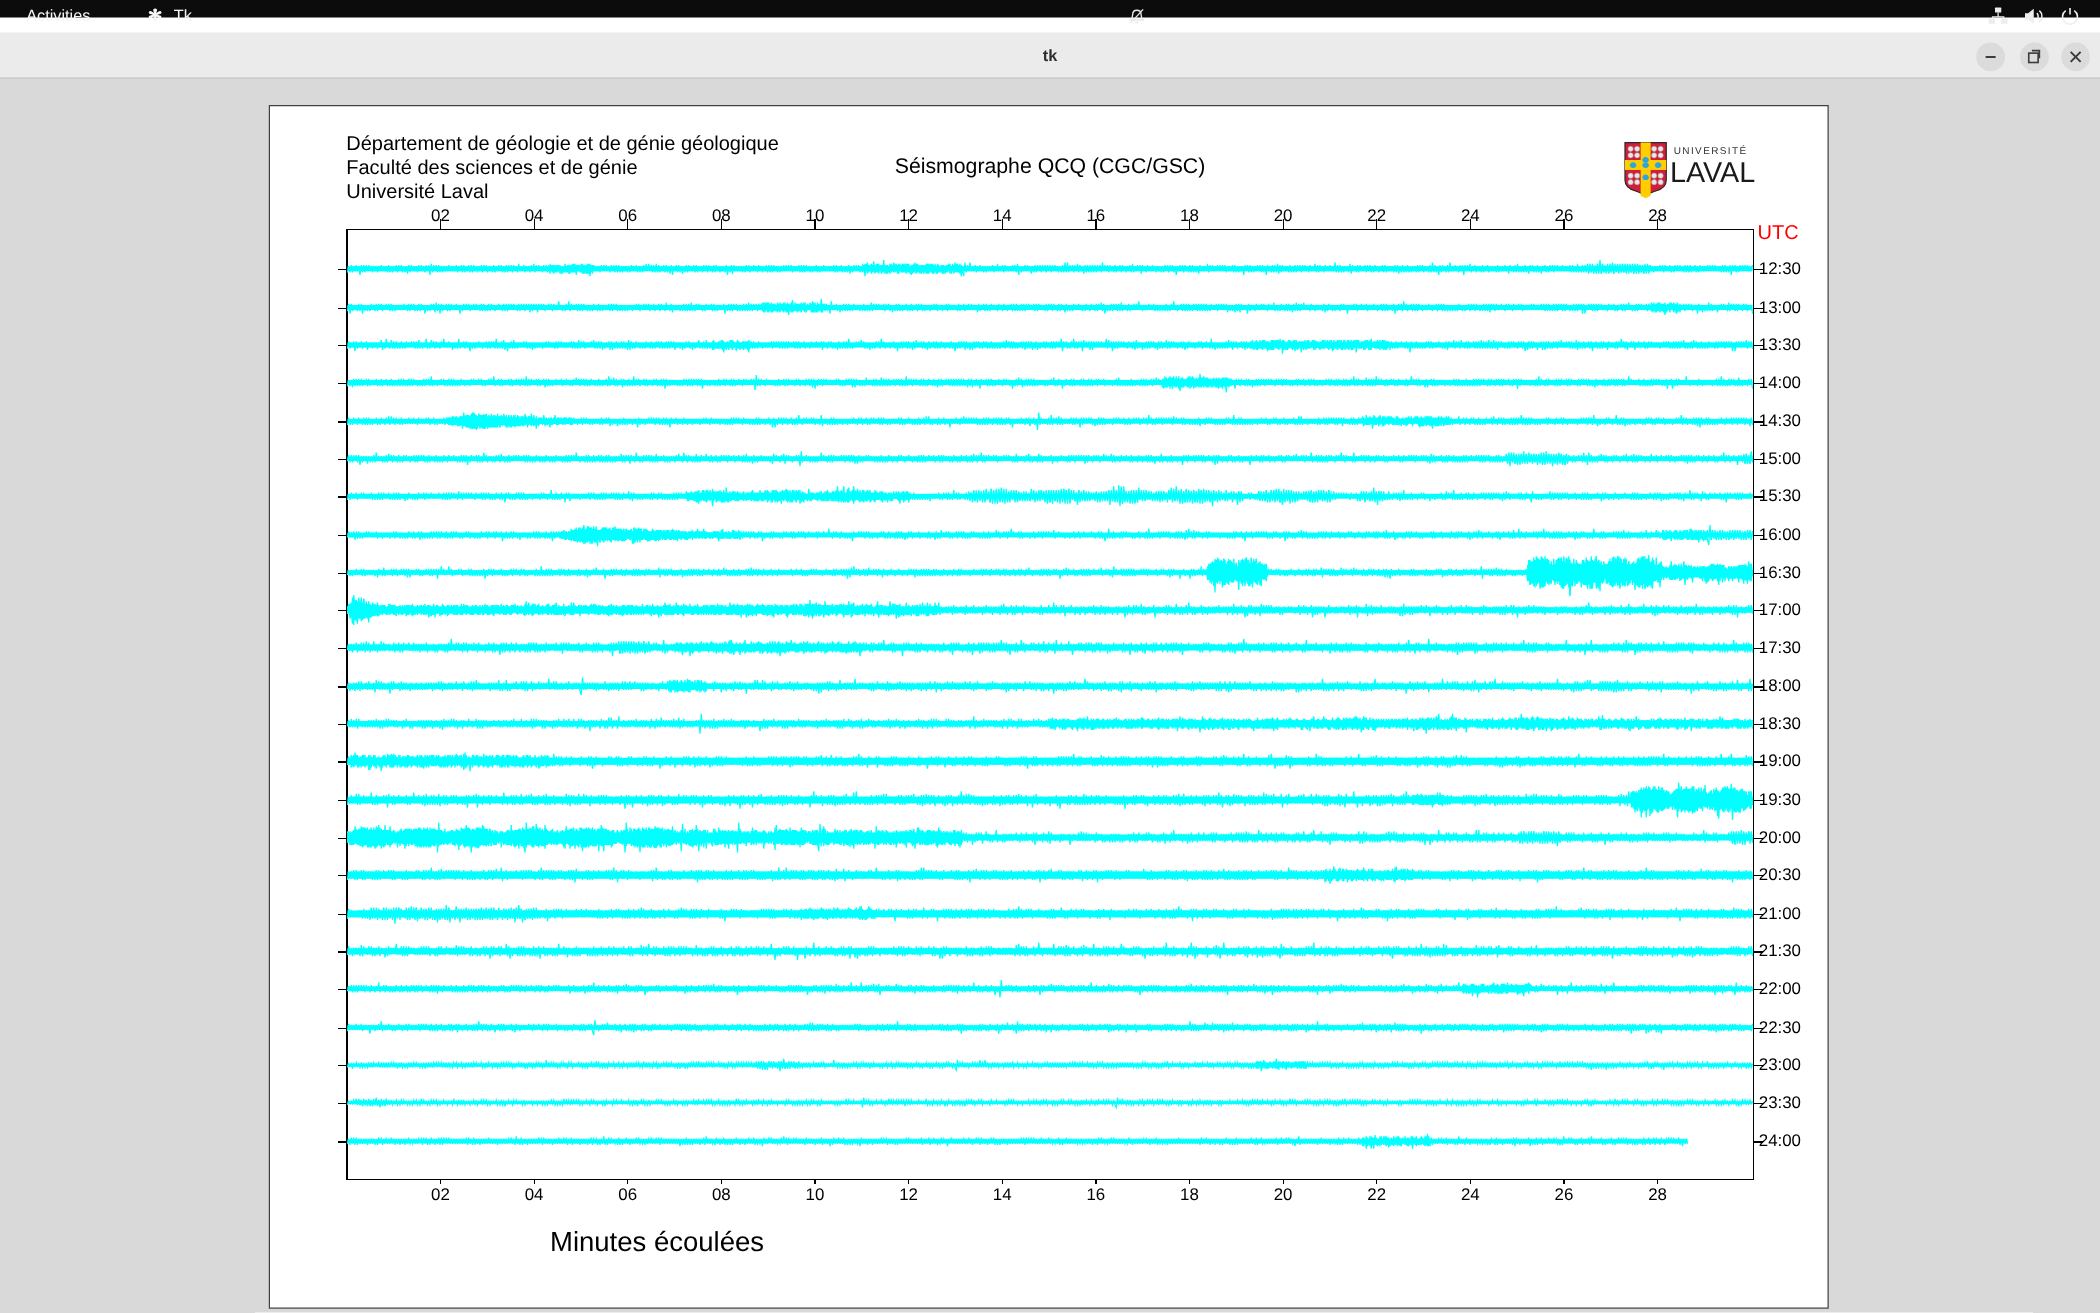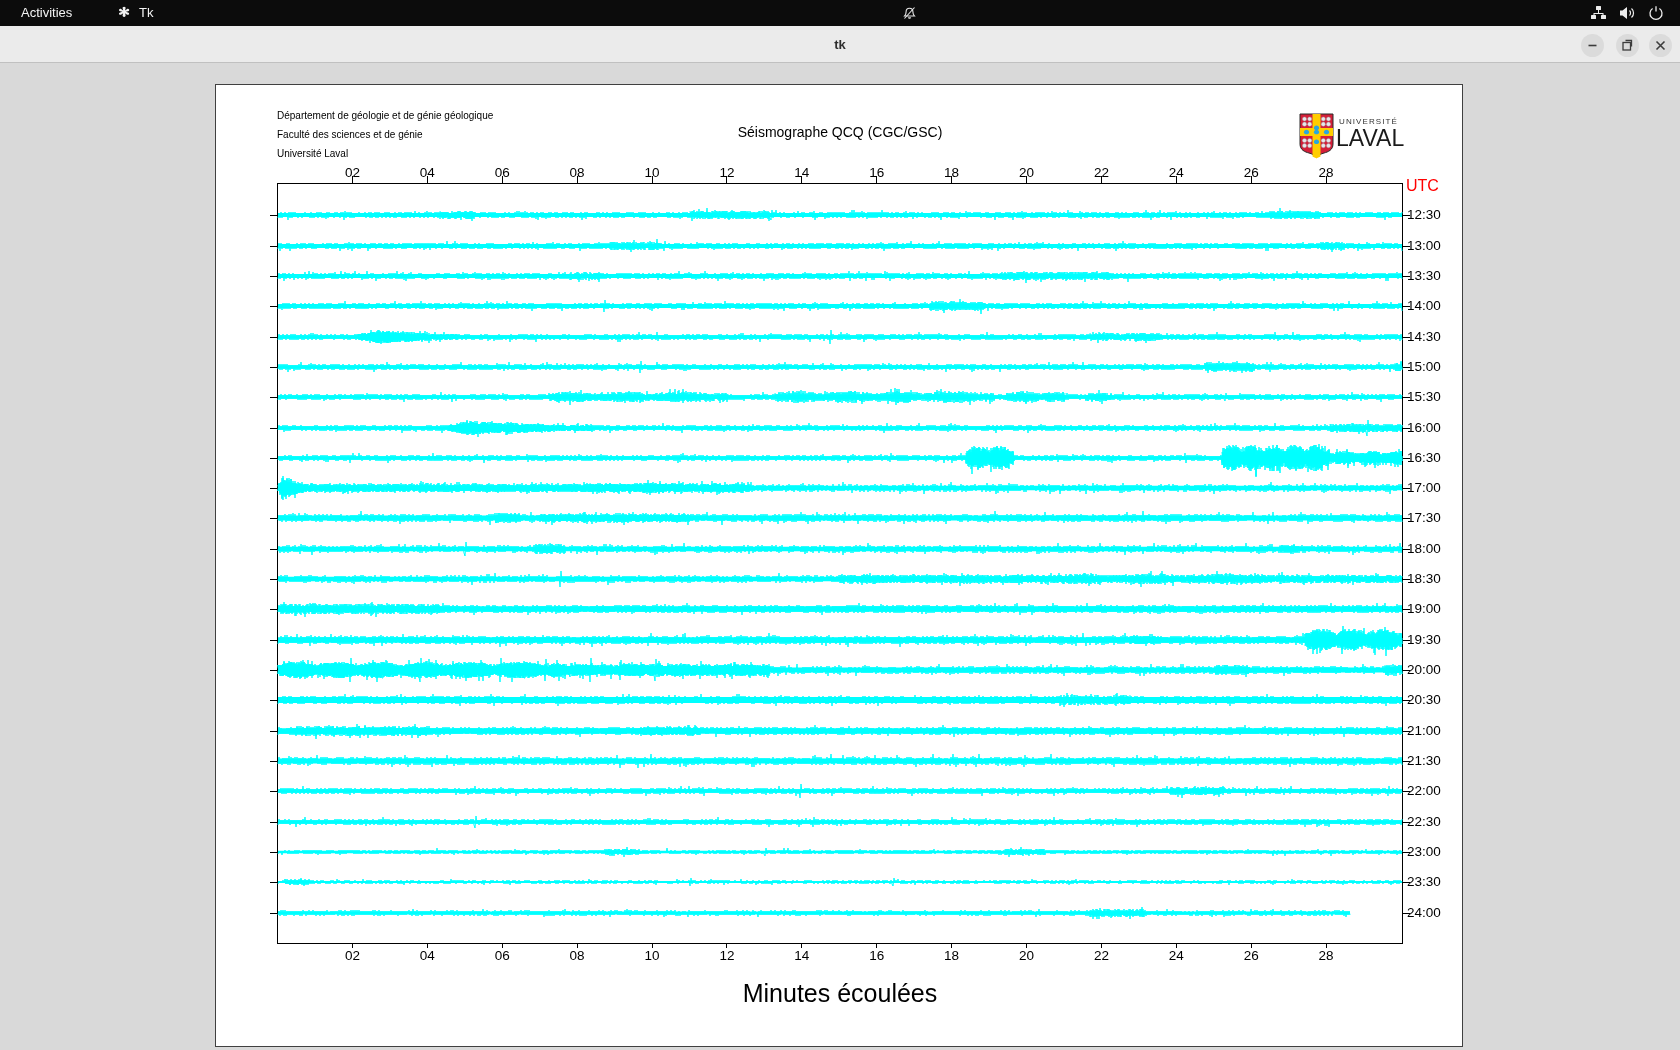--- a/index.html
+++ b/index.html
@@ -1,29 +1,29 @@
 <!DOCTYPE html>
 <html><head>
 <meta charset="utf-8">
 <style>
   html,body{margin:0;padding:0;width:1680px;height:1050px;overflow:hidden;
     font-family:"Liberation Sans",sans-serif;}
-  #topbar{position:absolute;left:0;top:0;width:1680px;height:26px;background:#0c0c0c;color:#f4f4f4;font-size:13px;}
+  #topbar{position:absolute;left:0;top:0;width:1680px;height:14px;background:#0c0c0c;color:#f4f4f4;font-size:13px;}
   #topbar .act{position:absolute;left:21px;top:5px;}
   #topbar .tklbl{position:absolute;left:139px;top:5px;}
   #topbar .clock{position:absolute;left:797px;top:5px;margin-top:44px;}
   #titlebar{position:absolute;left:0;top:26px;width:1680px;height:36px;background:#ebebeb;border-bottom:1px solid #c0c0c0;}
   #titlebar .t{position:absolute;left:0;top:11px;width:1680px;text-align:center;font-weight:bold;font-size:13px;color:#2d2d2d;}
   .wbtn{position:absolute;top:8px;width:23px;height:23px;border-radius:50%;background:#dbdbdb;}
   #winbg{position:absolute;left:0;top:63px;width:1680px;height:987px;background:#d9d9d9;}
   #canvas{position:absolute;left:215px;top:84px;width:1246px;height:961px;background:#ffffff;border:1px solid #404040;}
-  .hdr{position:absolute;color:#000;font-size:10px;line-height:19px;}
+  .hdr{position:absolute;color:#000;font-size:16px;line-height:19px;}
   #hdrleft{left:277px;top:106px;}
-  #ptitle{left:440px;top:123px;width:800px;text-align:center;font-size:14px;}
-  #mlabel{left:440px;top:984px;width:800px;text-align:center;font-size:25px;}
+  #ptitle{left:440px;top:123px;width:800px;text-align:center;font-size:17px;}
+  #mlabel{left:440px;top:984px;width:800px;text-align:left;font-size:22px;}
   svg text{font-family:"Liberation Sans",sans-serif;}
 </style>
 </head>
 <body>
 <div id="winbg"></div>
 <div id="canvas"></div>
 <div id="topbar">
   <span class="act">Activities</span>
   <svg style="position:absolute;left:117px;top:5px" width="16" height="16" viewBox="0 0 16 16">
     <g fill="#f4f4f4">

